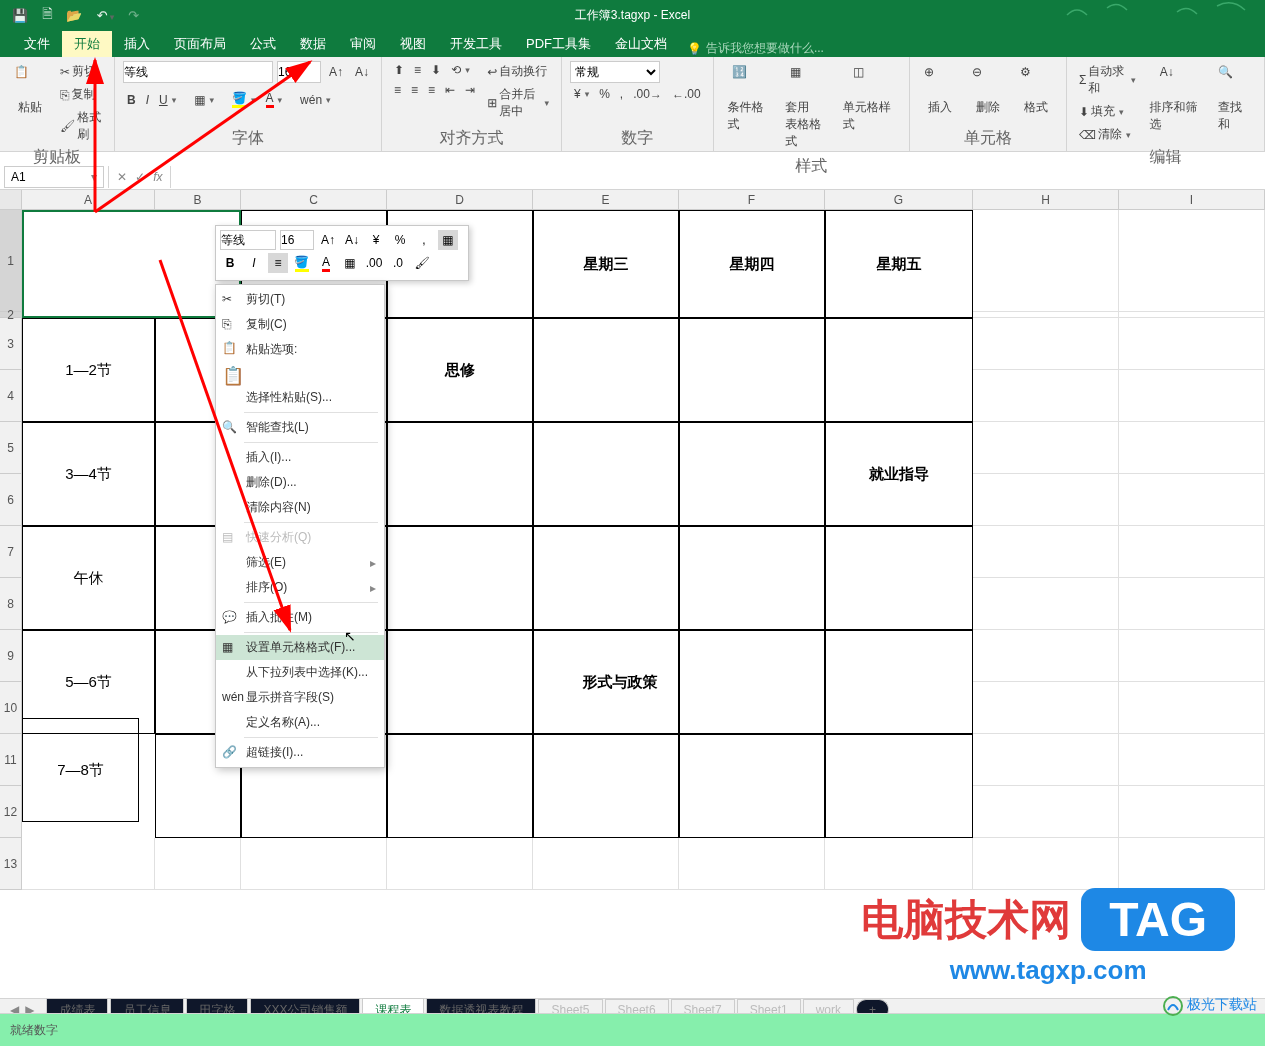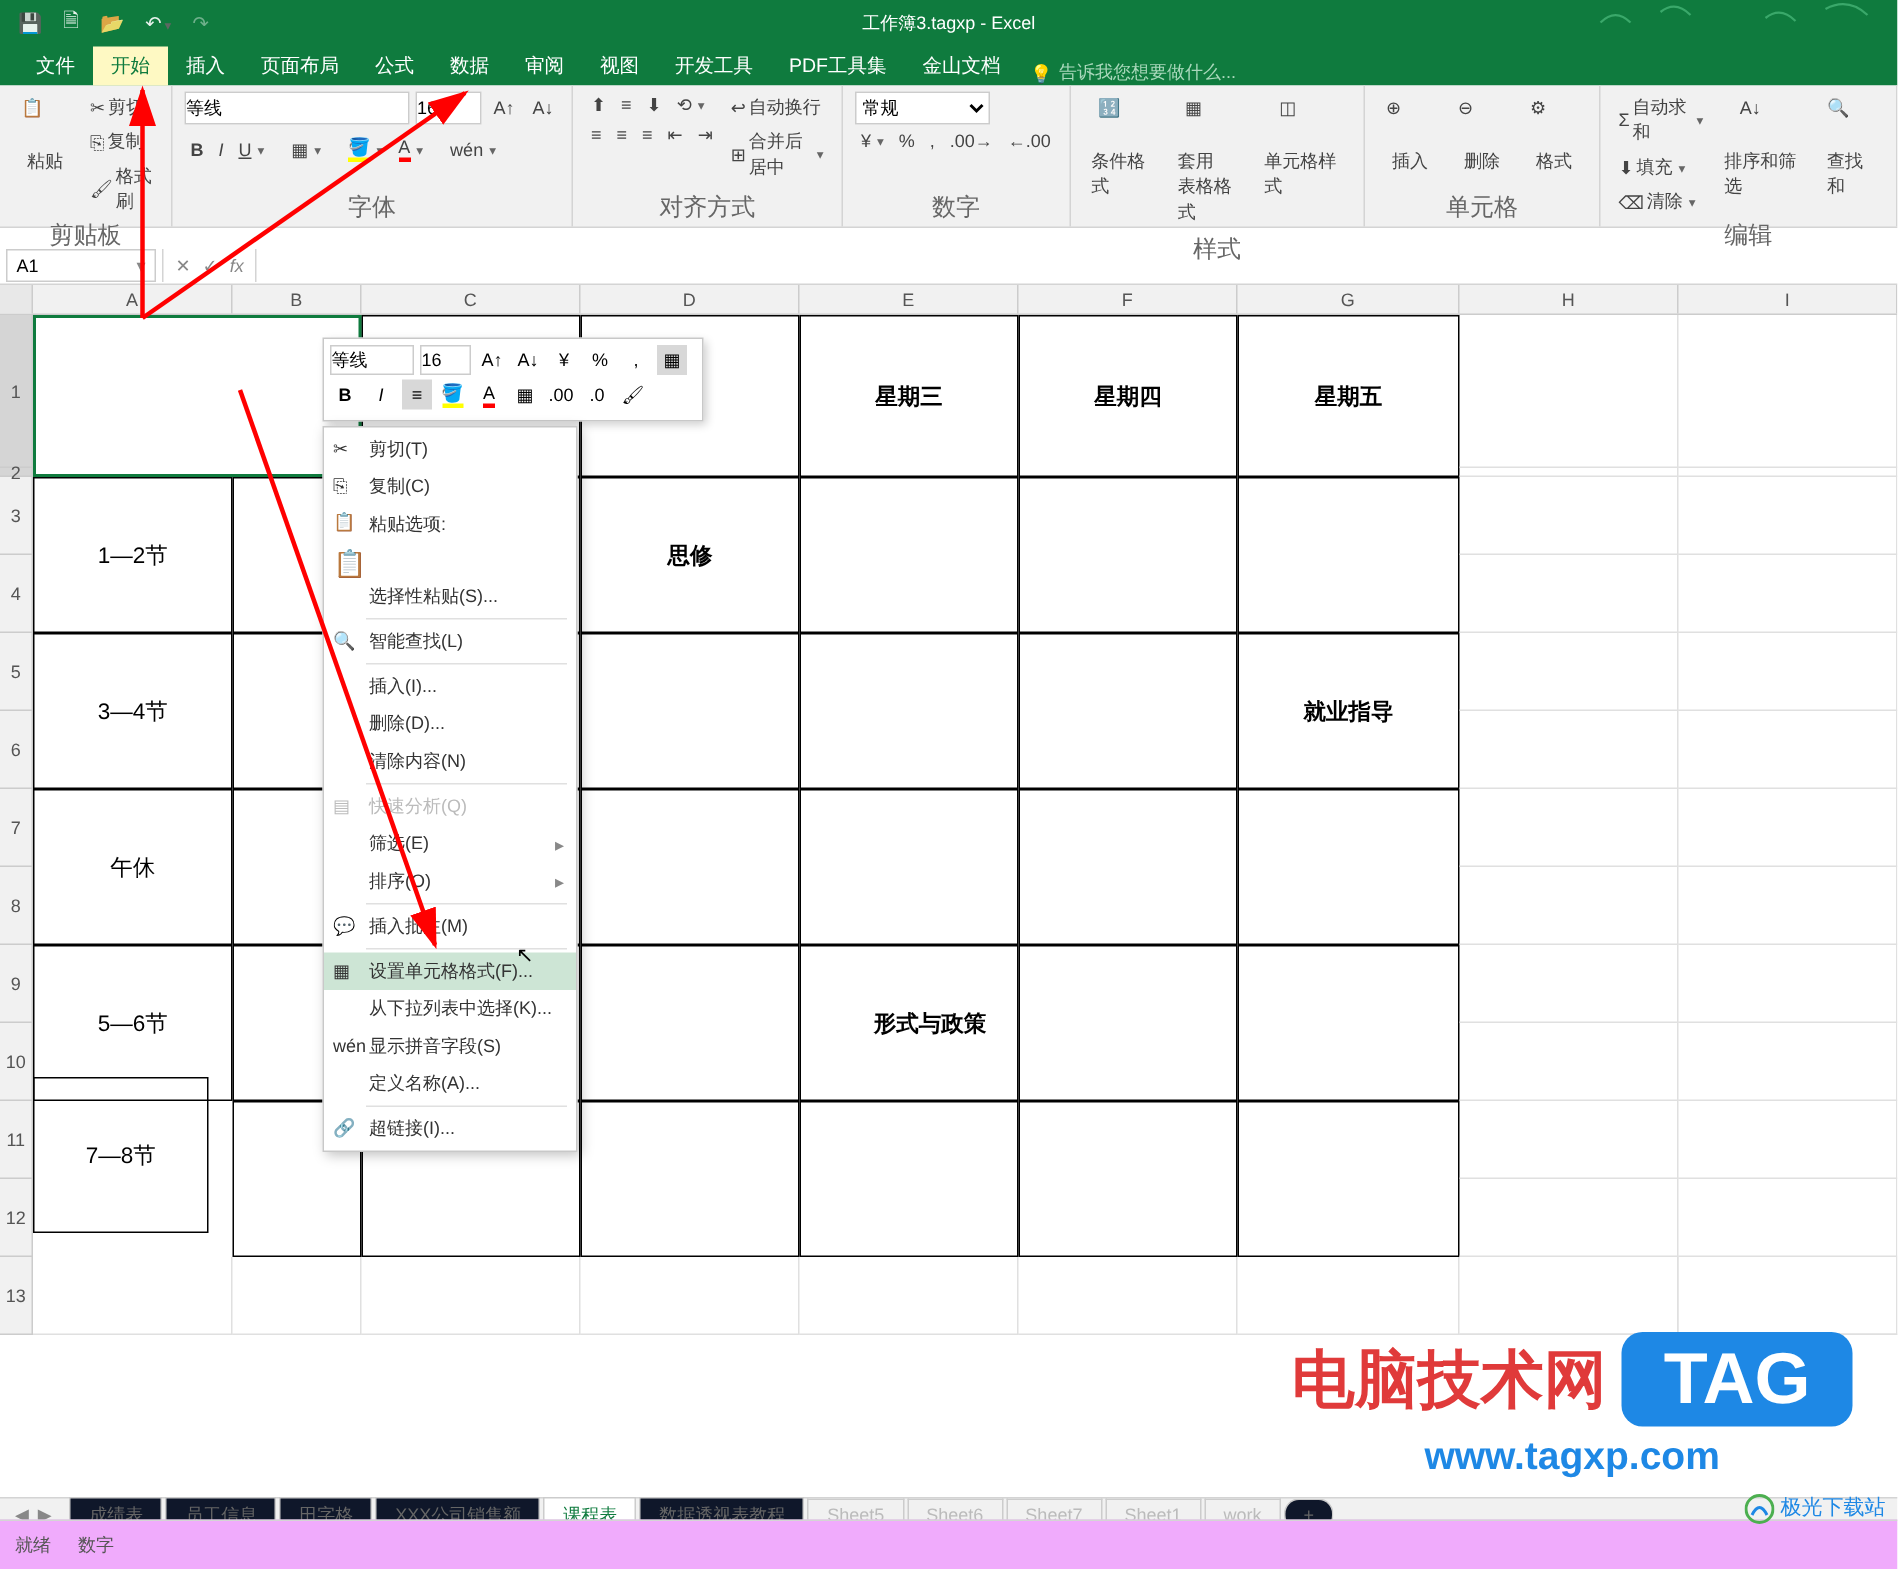--- a/index.html
+++ b/index.html
@@ -49,21 +49,21 @@
 .ctx-item .cico{position:absolute;left:6px;width:16px;height:16px;}
 .ctx-sep{height:1px;background:#e0e0e0;margin:2px 6px 2px 28px;}
 .ctx-label{font-size:12px;color:#333;padding:4px 8px 2px 30px;}
 .ctx-sub{position:absolute;right:8px;color:#888;}
 .arrow{position:absolute;z-index:60;pointer-events:none;}
 .sheet-tabs{position:absolute;bottom:26px;left:0;right:0;height:22px;background:#f1f1f1;border-top:1px solid #d4d4d4;display:flex;align-items:center;padding-left:10px;gap:2px;}
 .st-nav{display:flex;gap:6px;color:#888;padding-right:10px;}
 .st{padding:3px 12px;border:1px solid #ccc;border-bottom:none;background:#fff;color:#0f7b3e;font-size:12px;cursor:pointer;}
 .st.inactive{background:#0f172a;color:#666;}
 .st.faded{background:#f1f1f1;color:#bbb;}
-.statusbar{position:absolute;bottom:0;left:0;right:0;height:26px;background:#f0abfc;border-top:1px solid #d4d4d4;display:flex;align-items:center;padding:16px 10px;gap:18px;color:#555;font-size:12px;}
+.statusbar{position:absolute;bottom:0;left:0;right:0;height:26px;background:#86efac;border-top:1px solid #d4d4d4;display:flex;align-items:center;padding:16px 10px;color:#555;font-size:12px;}
 .watermark{position:absolute;right:30px;bottom:60px;z-index:70;display:flex;flex-direction:column;align-items:center;pointer-events:none;}
 .wm-top{display:flex;align-items:center;gap:10px;}
 .wm-text{color:#e03a3a;font-size:42px;font-weight:bold;}
 .wm-tag{background:#1e88e5;color:#fff;font-size:48px;font-weight:bold;padding:4px 28px;border-radius:14px;}
 .wm-url{color:#1e88e5;font-size:26px;font-weight:bold;margin-top:4px;}
 .logo-br{position:absolute;right:8px;bottom:30px;z-index:71;display:flex;align-items:flex-start;gap:4px;}
 .drop::after{content:"▾";font-size:9px;color:#666;margin-left:2px;}
 .cursor-img{position:absolute;left:344px;top:628px;z-index:65;font-size:14px;color:#000;pointer-events:none;}
 </style>
 </head>

